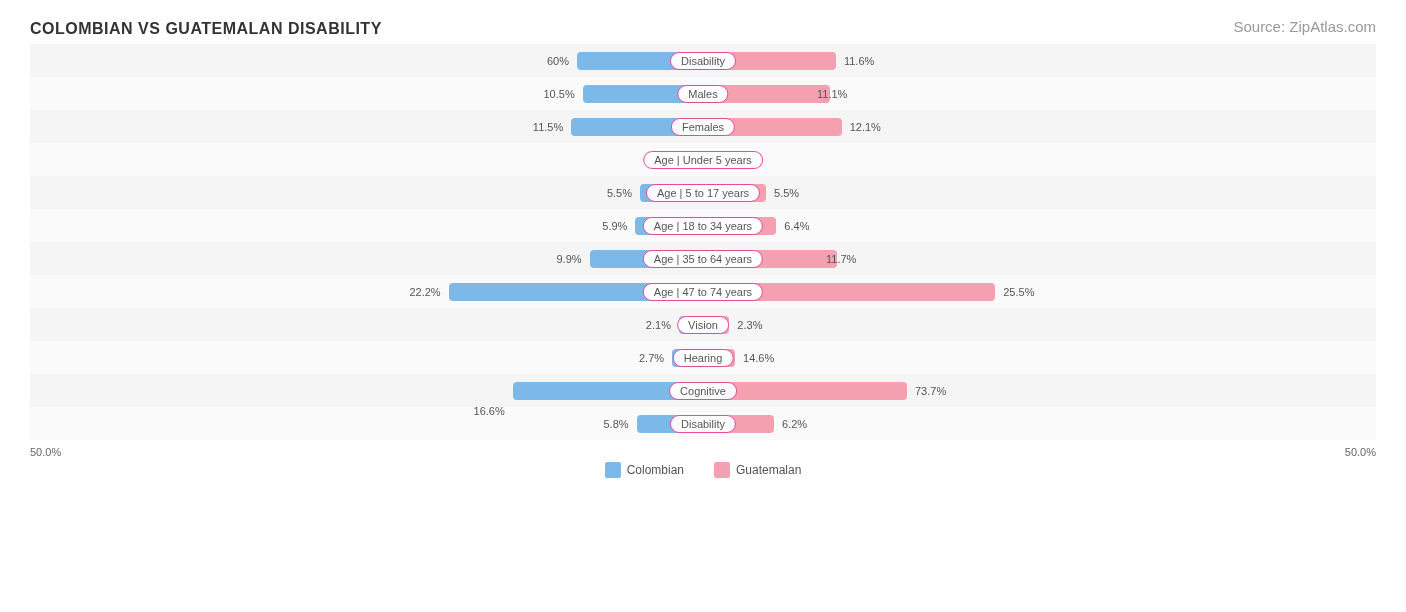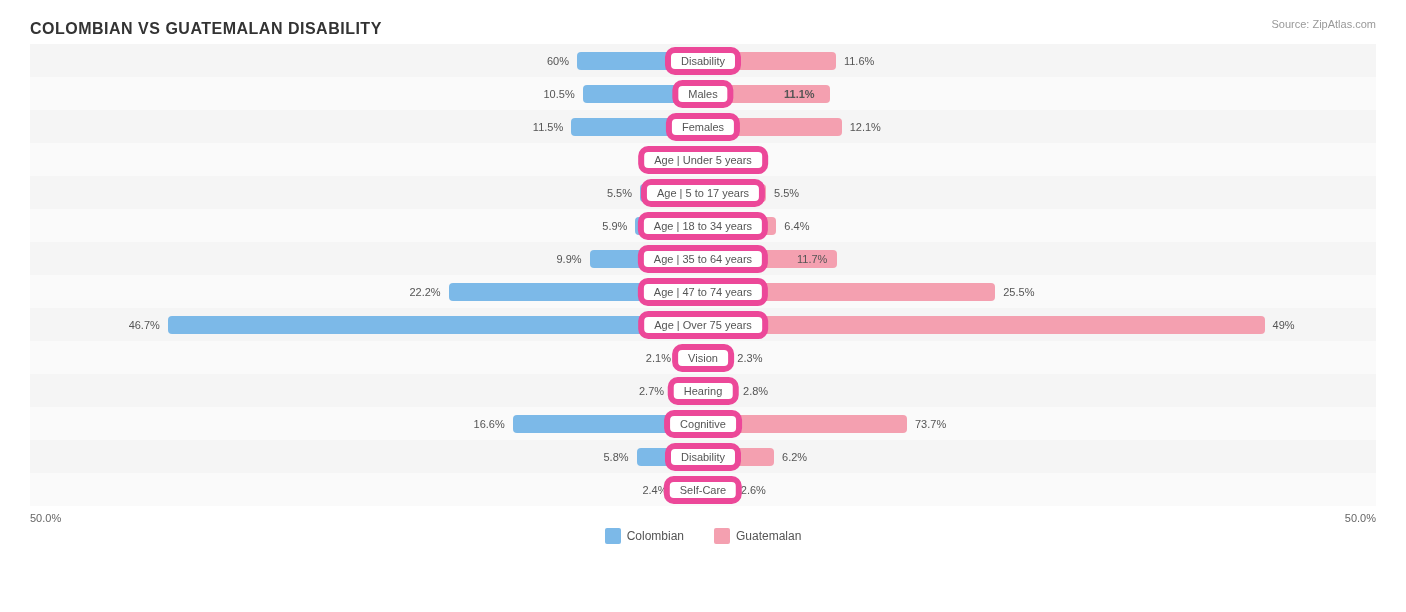--- a/index.html
+++ b/index.html
@@ -21,21 +21,21 @@
       font-weight: bold;
       text-transform: uppercase;
       color: #333;
       margin-bottom: 6px;
       letter-spacing: 0.5px;
     }
     .source {
       position: absolute;
       top: 18px;
       right: 30px;
-      font-size: 11px;
+      font-size: 15px;
       color: #999;
     }
     .chart-area {
       position: relative;
       width: 100%;
       margin-top: 4px;
     }
     .bar-row {
       display: flex;
       align-items: center;
@@ -56,21 +56,21 @@
       align-items: center;
       justify-content: center;
     }
     
     .center-label {
       position: absolute;
       left: 50%;
       transform: translateX(-50%);
       z-index: 10;
       background: #fff;
-      border: 6px solid #ec4899;
+      border: 1px solid #ec4899;
       border-radius: 10px;
       padding: 2px 10px;
       font-size: 11px;
       color: #555;
       white-space: nowrap;
       font-weight: 500;
     }
     
     .left-bar {
       position: absolute;
@@ -157,21 +157,21 @@
           <div class="left-value" style="margin-right: 130.06px;">60%</div>
           <div class="right-value" style="margin-left: 136.936px;">11.6%</div>
           <div class="center-label">Disability</div>
         </div>
       </div>
       <div class="bar-row">
         <div class="bar-wrapper">
           <div class="left-bar" style="width: 120.33px;"></div>
           <div class="right-bar" style="width: 127.206px;"></div>
           <div class="left-value" style="margin-right: 124.33px;">10.5%</div>
-          <div class="right-value" style="margin-left: 77px; font-weight: bold;">11.1%</div>
+          <div class="right-value" style="margin-left: 110px;">11.1%</div>
           <div class="center-label">Males</div>
         </div>
       </div>
       <div class="bar-row">
         <div class="bar-wrapper">
           <div class="left-bar" style="width: 131.79px;"></div>
           <div class="right-bar" style="width: 138.666px;"></div>
           <div class="left-value" style="margin-right: 135.79px;">11.5%</div>
           <div class="right-value" style="margin-left: 142.666px;">12.1%</div>
           <div class="center-label">Females</div>
@@ -202,85 +202,67 @@
           <div class="left-value" style="margin-right: 71.614px;">5.9%</div>
           <div class="right-value" style="margin-left: 77.344px;">6.4%</div>
           <div class="center-label">Age | 18 to 34 years</div>
         </div>
       </div>
       <div class="bar-row">
         <div class="bar-wrapper">
           <div class="left-bar" style="width: 113.454px;"></div>
           <div class="right-bar" style="width: 134.082px;"></div>
           <div class="left-value" style="margin-right: 117.454px;">9.9%</div>
-          <div class="right-value" style="margin-left: 90px;">11.7%</div>
+          <div class="right-value" style="margin-left: 119px;">11.7%</div>
           <div class="center-label">Age | 35 to 64 years</div>
         </div>
       </div>
       <div class="bar-row">
         <div class="bar-wrapper">
           <div class="left-bar" style="width: 254.412px;"></div>
           <div class="right-bar" style="width: 292.23px;"></div>
           <div class="left-value" style="margin-right: 258.412px;">22.2%</div>
           <div class="right-value" style="margin-left: 296.23px; text-align: center;">25.5%</div>
           <div class="center-label">Age | 47 to 74 years</div>
         </div>
       </div>
       <div class="bar-row">
         <div class="bar-wrapper">
-          <div class="left-bar" style="width: 535.182px;"></div>
-          <div class="right-bar" style="width: 561.54px;"></div>
-          <div class="left-value" style="margin-right: 539.182px;">46.7%</div>
-          <div class="right-value" style="margin-left: 565.54px;">49%</div>
-          <div class="center-label">Age | Over 75 years</div>
-        </div>
-      </div>
-      <div class="bar-row">
-        <div class="bar-wrapper">
           <div class="left-bar" style="width: 24.066px;"></div>
           <div class="right-bar" style="width: 26.358px;"></div>
           <div class="left-value" style="margin-right: 28.066px; margin-left: 39px;">2.1%</div>
           <div class="right-value" style="margin-left: 30.358px;">2.3%</div>
           <div class="center-label">Vision</div>
         </div>
       </div>
       <div class="bar-row">
         <div class="bar-wrapper">
           <div class="left-bar" style="width: 30.942px;"></div>
           <div class="right-bar" style="width: 32.088px;"></div>
           <div class="left-value" style="margin-right: 34.942px;">2.7%</div>
-          <div class="right-value" style="margin-left: 36.088px;">2.8%</div>
+          <div class="right-value" style="margin-left: 36.088px;">14.6%</div>
           <div class="center-label">Hearing</div>
         </div>
       </div>
       <div class="bar-row">
         <div class="bar-wrapper">
           <div class="left-bar" style="width: 190.236px;"></div>
           <div class="right-bar" style="width: 203.988px;"></div>
-          <div class="left-value" style="margin-right: 194.236px;">16.6%</div>
+          <div class="left-value" style="margin-right: 194.236px; margin-top: 20px;">16.6%</div>
           <div class="right-value" style="margin-left: 207.988px;">73.7%</div>
           <div class="center-label">Cognitive</div>
         </div>
       </div>
       <div class="bar-row">
         <div class="bar-wrapper">
           <div class="left-bar" style="width: 66.468px;"></div>
           <div class="right-bar" style="width: 71.052px;"></div>
           <div class="left-value" style="margin-right: 70.468px;">5.8%</div>
           <div class="right-value" style="margin-left: 75.052px;">6.2%</div>
           <div class="center-label">Disability</div>
-        </div>
-      </div>
-      <div class="bar-row">
-        <div class="bar-wrapper">
-          <div class="left-bar" style="width: 27.504px;"></div>
-          <div class="right-bar" style="width: 29.796px;"></div>
-          <div class="left-value" style="margin-right: 31.504px;">2.4%</div>
-          <div class="right-value" style="margin-left: 33.796px;">2.6%</div>
-          <div class="center-label">Self-Care</div>
         </div>
       </div>
     </div>
 
   <div class="axis-labels">
     <span>50.0%</span>
     <span>50.0%</span>
   </div>
 
   <div class="legend">

